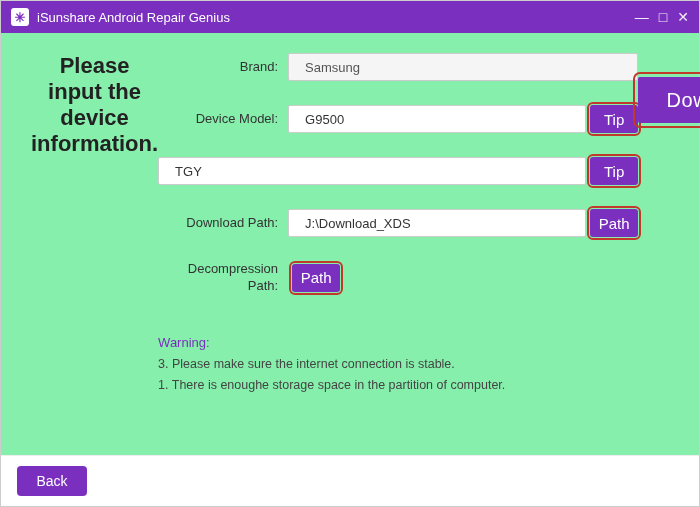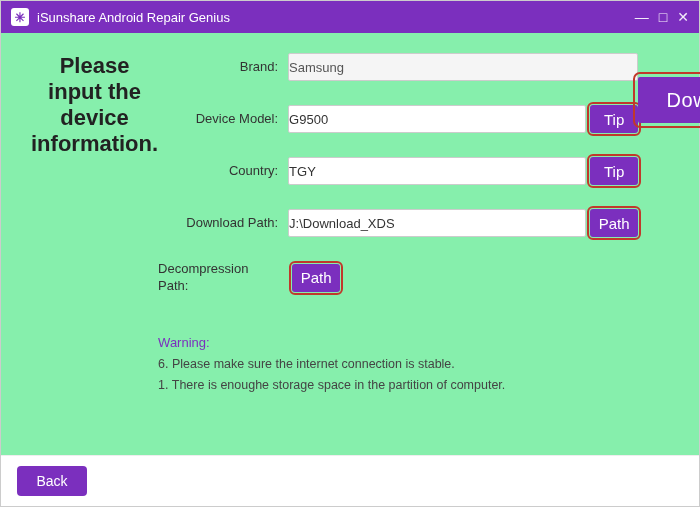--- a/index.html
+++ b/index.html
@@ -95,21 +95,21 @@
       font-size: 13px;
       color: #333;
       padding-right: 10px;
       line-height: 1.3;
     }
     .form-input {
       flex: 1;
       height: 28px;
       border: 1px solid #ccc;
       border-radius: 2px;
-      padding: 0 0;
+      padding: 0 16px;
       font-size: 13px;
       color: #333;
       background: #fff;
       outline: none;
     }
     .form-input.readonly {
       background: #f5f5f5;
       color: #555;
     }
     .form-btn {
@@ -170,21 +170,21 @@
       width: 70px;
       height: 30px;
       background: #7b2fbe;
       color: #fff;
       border: none;
       border-radius: 4px;
       font-size: 14px;
       cursor: pointer;
     }
     .decompression-label {
-      text-align: left;
+      text-align: right;
       min-width: 130px;
       font-size: 13px;
       color: #333;
       padding-right: 10px;
       line-height: 1.3;
     }
   </style>
 </head>
 <body>
 
@@ -211,42 +211,41 @@
         <input class="form-input readonly" type="text" readonly="" value="Samsung" style="">
       </div>
 
       <div class="form-row">
         <label class="form-label">Device Model:</label>
         <input class="form-input" type="text" value="G9500" style="">
         <button class="form-btn">Tip</button>
       </div>
 
       <div class="form-row">
-        <label class="form-label">Country:</label>
         <input class="form-input" type="text" value="TGY" style="">
         <button class="form-btn">Tip</button>
       </div>
 
       <div class="form-row">
         <label class="form-label">Download Path:</label>
         <input class="form-input" type="text" value="J:\Download_XDS" style="">
         <button class="form-btn">Path</button>
       </div>
 
       <div class="form-row">
         <label class="decompression-label">
           <span>Decompression</span><br>
           <span>Path:</span>
         </label>
         <button class="form-btn">Path</button>
       </div>
 
       <div class="warning-section">
         <div class="warning-title">Warning:</div>
-        <div class="warning-text">6. Please make sure the internet connection is stable.</div>
+        <div class="warning-text">3. Please make sure the internet connection is stable.</div>
         <div class="warning-text">1. There is enoughe storage space in the partition of computer.</div>
       </div>
 
     </div>
 
     <div class="download-area">
       <button class="download-btn">Download</button>
     </div>
   </div>
 

